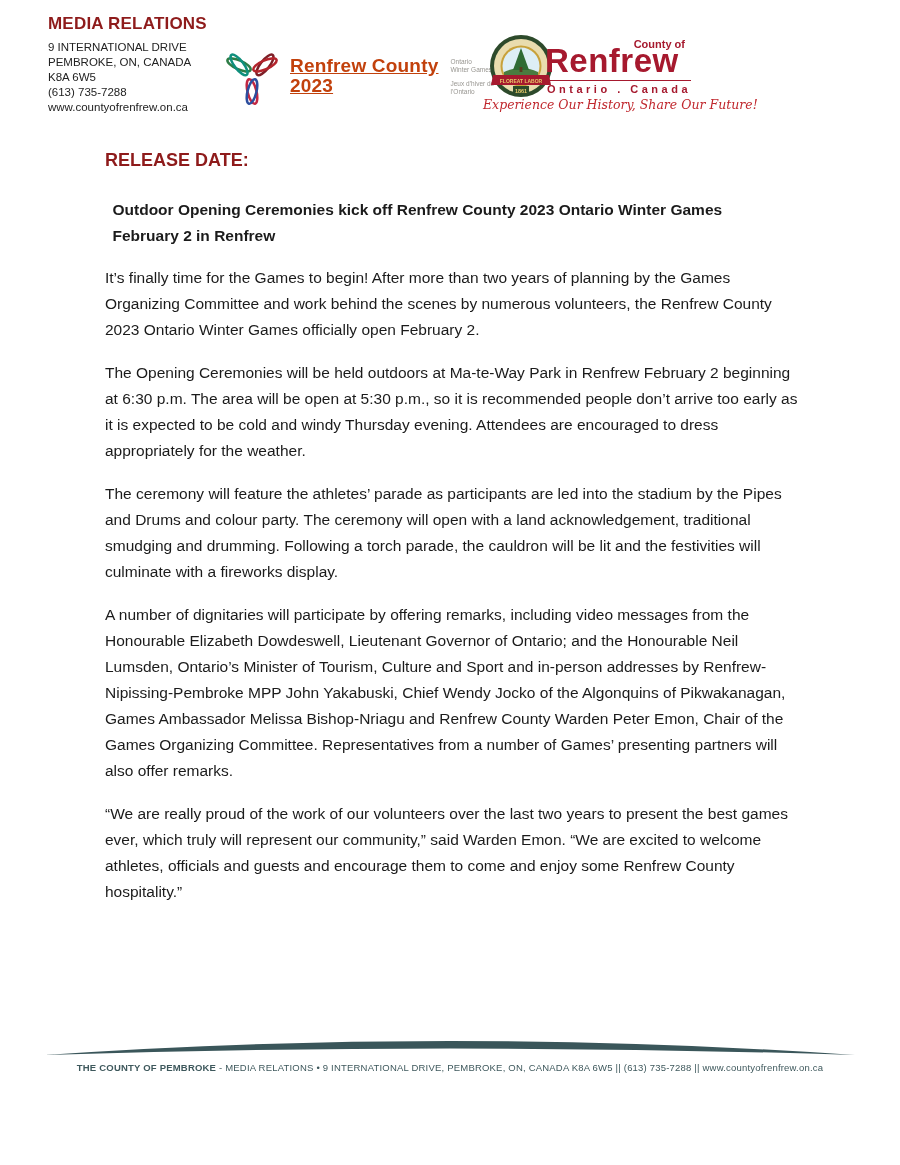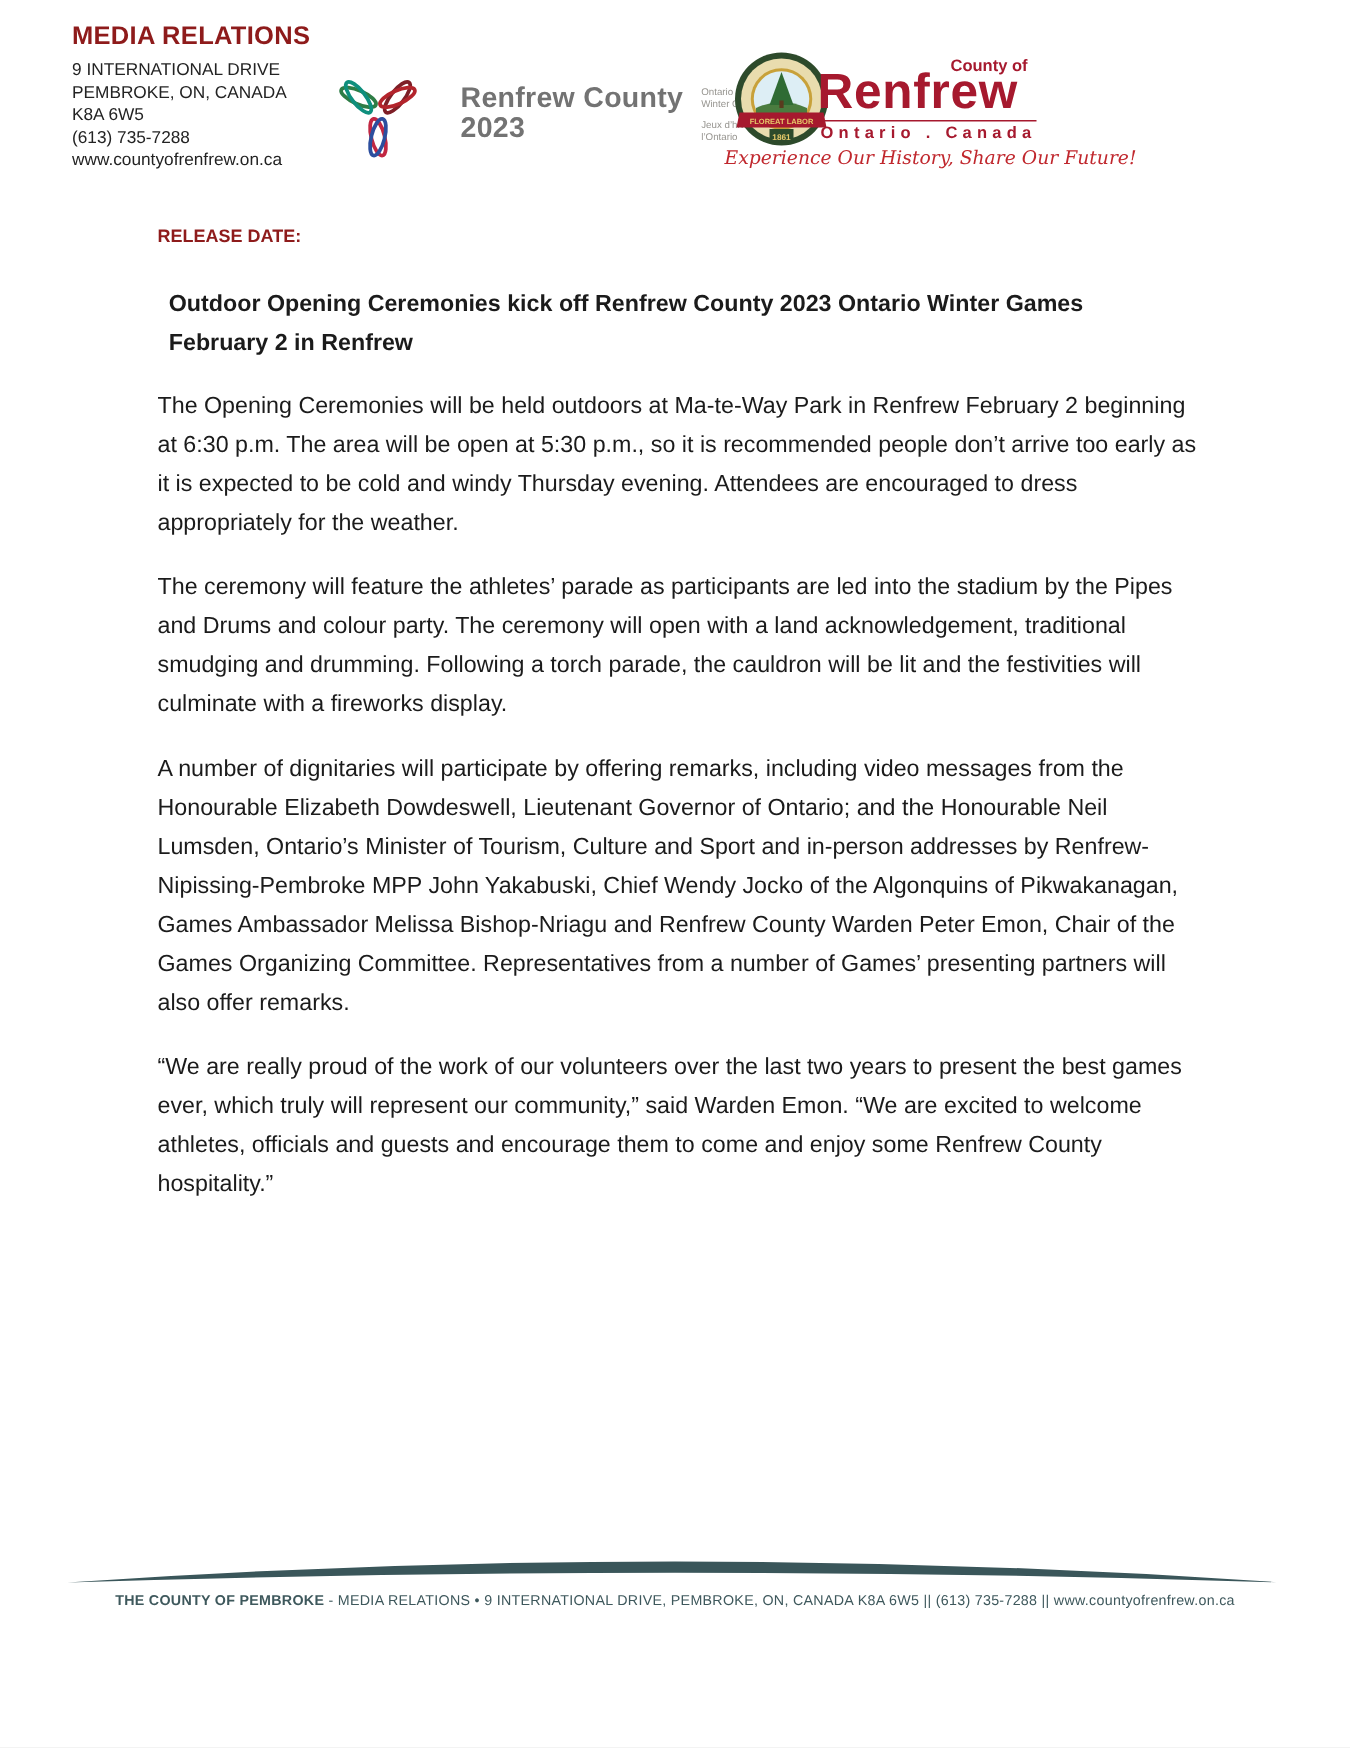--- a/index.html
+++ b/index.html
@@ -6,38 +6,38 @@
   .page{
     position:relative;width:900px;height:1165px;margin:0 auto;background:#ffffff;
     font-family:"Liberation Sans","DejaVu Sans",sans-serif;color:#1b1b1b;overflow:hidden;
   }
   
   .header{position:relative;height:140px;}
   .mr-block{position:absolute;left:48px;top:14px;}
   .mr-title{font-size:17px;font-weight:bold;color:#8e1b1b;letter-spacing:.2px;margin-bottom:6px;}
   .addr{font-size:11.5px;line-height:15px;color:#232323;}
   .games-logo{position:absolute;left:222px;top:44px;display:flex;align-items:flex-start;}
-  .games-text{margin-left:25px;margin-top:12px;font-weight:bold;color:#737373;font-size:19px;line-height:20px;letter-spacing:.2px;}
+  .games-text{margin-left:8px;margin-top:12px;font-weight:bold;color:#c2410c;font-size:19px;line-height:20px;letter-spacing:.2px;text-decoration:underline;}
   .games-small{margin-left:12px;margin-top:14px;font-size:6.5px;line-height:8px;color:#979590;}
   .games-small .grp{margin-bottom:6px;}
   .county-logo{position:absolute;left:483px;top:32px;width:200px;}
   .crest{position:absolute;left:0;top:2px;}
   .wordmark{position:absolute;left:62px;top:0;width:140px;}
   .county-of{position:absolute;right:0;top:6px;font-size:11px;font-weight:bold;color:#a6192e;}
   .renfrew{position:absolute;left:0;top:10px;font-size:33px;font-weight:bold;color:#a6192e;letter-spacing:.5px;}
   .ont-can{position:absolute;left:2px;top:48px;font-size:11px;font-weight:bold;color:#a6192e;letter-spacing:3.5px;border-top:1.5px solid #a6192e;padding-top:2px;white-space:nowrap;}
   .tagline{position:absolute;left:483px;top:97px;width:220px;font-family:"DejaVu Serif","Liberation Serif",serif;font-style:italic;font-size:12.5px;color:#c0272d;white-space:nowrap;}
   .release-box{
     position:absolute;left:690px;top:38px;width:167px;height:71px;background:#0b0b0b;
     display:flex;flex-direction:column;align-items:center;justify-content:center;
     color:#ffffff;font-weight:bold;font-size:16.5px;line-height:21px;letter-spacing:.5px;text-align:center;
   }
   
   .content{padding:8px 100px 0 105px;}
-  .release-label{font-size:12px;font-weight:bold;color:#8e1b1b;margin-top:2px;}
+  .release-label{font-size:18px;font-weight:bold;color:#8e1b1b;margin-top:2px;}
   .release-date{font-size:15.5px;margin-top:9px;}
   .title{font-size:15.5px;font-weight:bold;text-align:left;max-width:680px;margin:26px auto 0 auto;line-height:26px;}
   .content p{font-size:15.5px;line-height:26px;margin:0 0 17px 0;max-width:700px;}
   .content p:first-of-type{margin-top:16px;}
   
   .footer{position:absolute;left:0;top:1038px;width:900px;text-align:center;}
   .swoosh{display:block;margin:0 auto;}
   .footer-line{margin-top:4px;font-size:9.5px;color:#3e585c;letter-spacing:.2px;}
   .footer-line .org{font-weight:bold;}
 </style>
@@ -109,20 +109,21 @@
       </div>
     </div>
     <div class="tagline">Experience Our History, Share Our Future!</div>
 
 
   </header>
 
   <main class="content">
     <div class="release-label">RELEASE DATE:</div>
     <h1 class="title">Outdoor Opening Ceremonies kick off Renfrew County 2023 Ontario Winter Games February 2 in Renfrew</h1>
+    <p>It’s finally time for the Games to begin! After more than two years of planning by the Games Organizing Committee and work behind the scenes by numerous volunteers, the Renfrew County 2023 Ontario Winter Games officially open February 2.</p>
     <p>The Opening Ceremonies will be held outdoors at Ma-te-Way Park in Renfrew February 2 beginning at 6:30 p.m. The area will be open at 5:30 p.m., so it is recommended people don’t arrive too early as it is expected to be cold and windy Thursday evening. Attendees are encouraged to dress appropriately for the weather.</p>
     <p>The ceremony will feature the athletes’ parade as participants are led into the stadium by the Pipes and Drums and colour party. The ceremony will open with a land acknowledgement, traditional smudging and drumming. Following a torch parade, the cauldron will be lit and the festivities will culminate with a fireworks display.</p>
     <p>A number of dignitaries will participate by offering remarks, including video messages from the Honourable Elizabeth Dowdeswell, Lieutenant Governor of Ontario; and the Honourable Neil Lumsden, Ontario’s Minister of Tourism, Culture and Sport and in-person addresses by Renfrew-Nipissing-Pembroke MPP John Yakabuski, Chief Wendy Jocko of the Algonquins of Pikwakanagan, Games Ambassador Melissa Bishop-Nriagu and Renfrew County Warden Peter Emon, Chair of the Games Organizing Committee. Representatives from a number of Games’ presenting partners will also offer remarks.</p>
     <p>“We are really proud of the work of our volunteers over the last two years to present the best games ever, which truly will represent our community,” said Warden Emon. “We are excited to welcome athletes, officials and guests and encourage them to come and enjoy some Renfrew County hospitality.”</p>
   </main>
 
   <footer class="footer">
     <svg class="swoosh" width="820" height="20" viewBox="0 0 820 20">
       <path d="M5 17 Q 410 -11 815 17 Q 410 4 5 17 Z" fill="#3a565a"></path>
     </svg>

